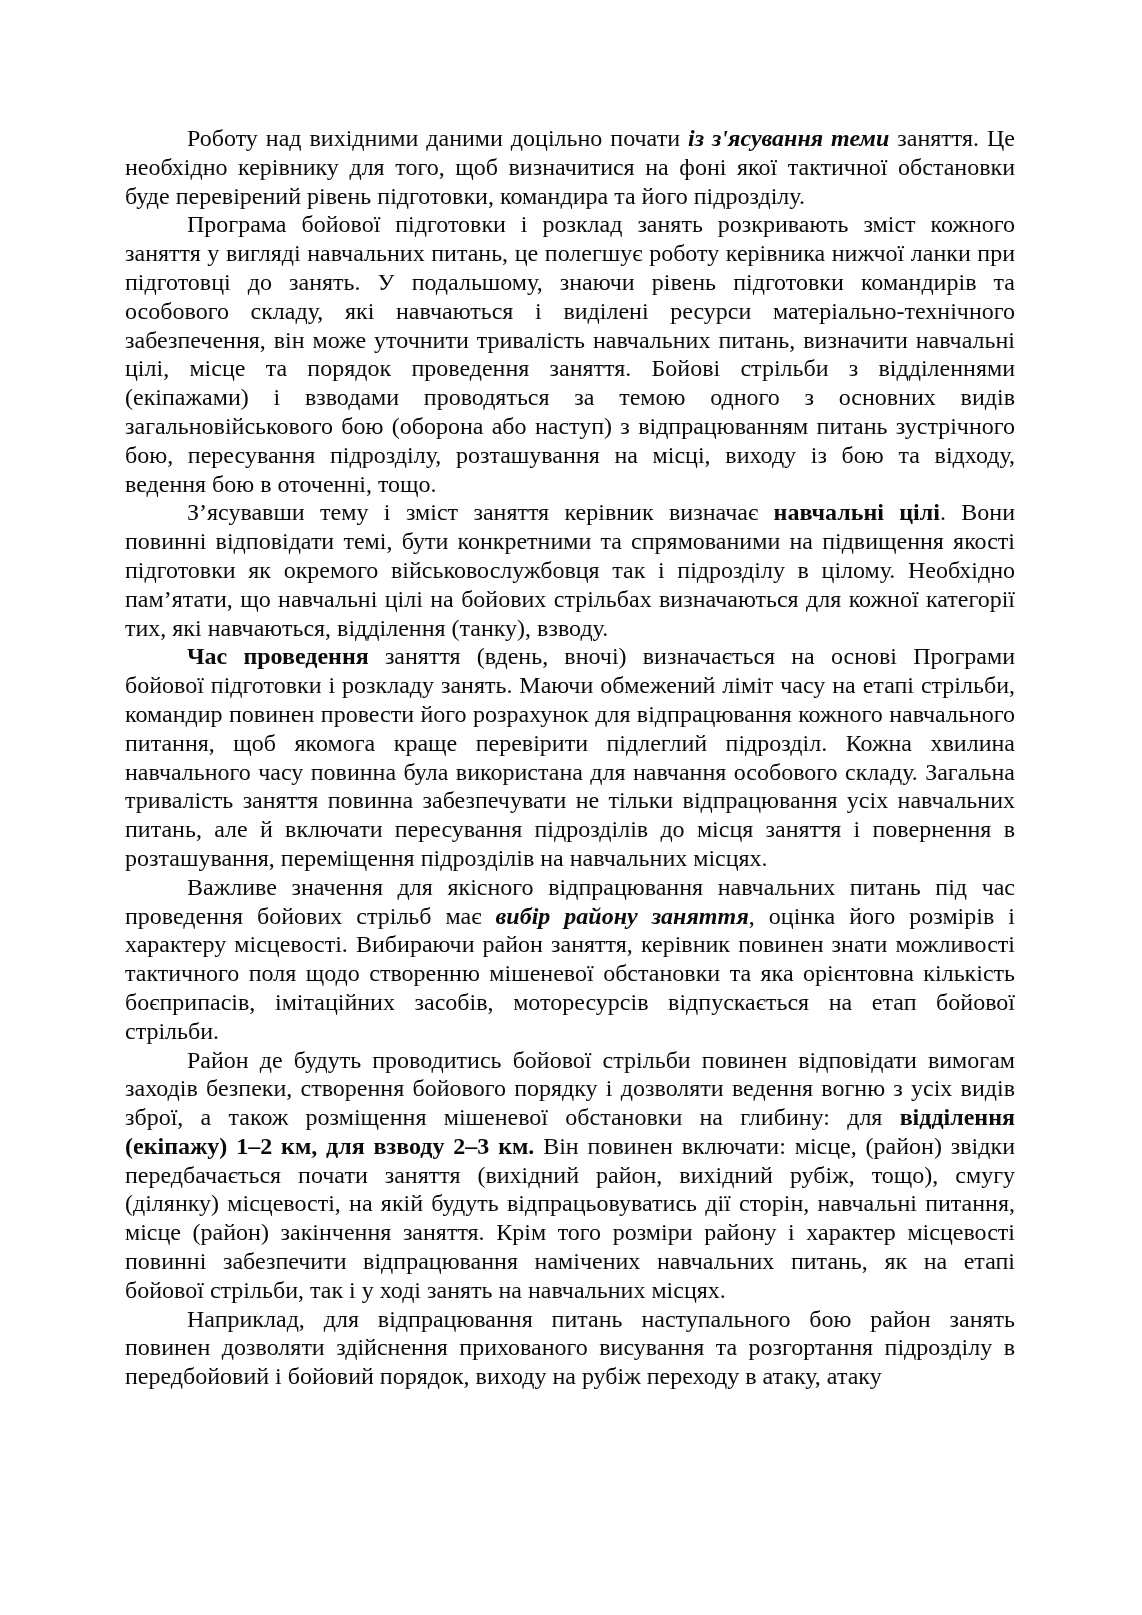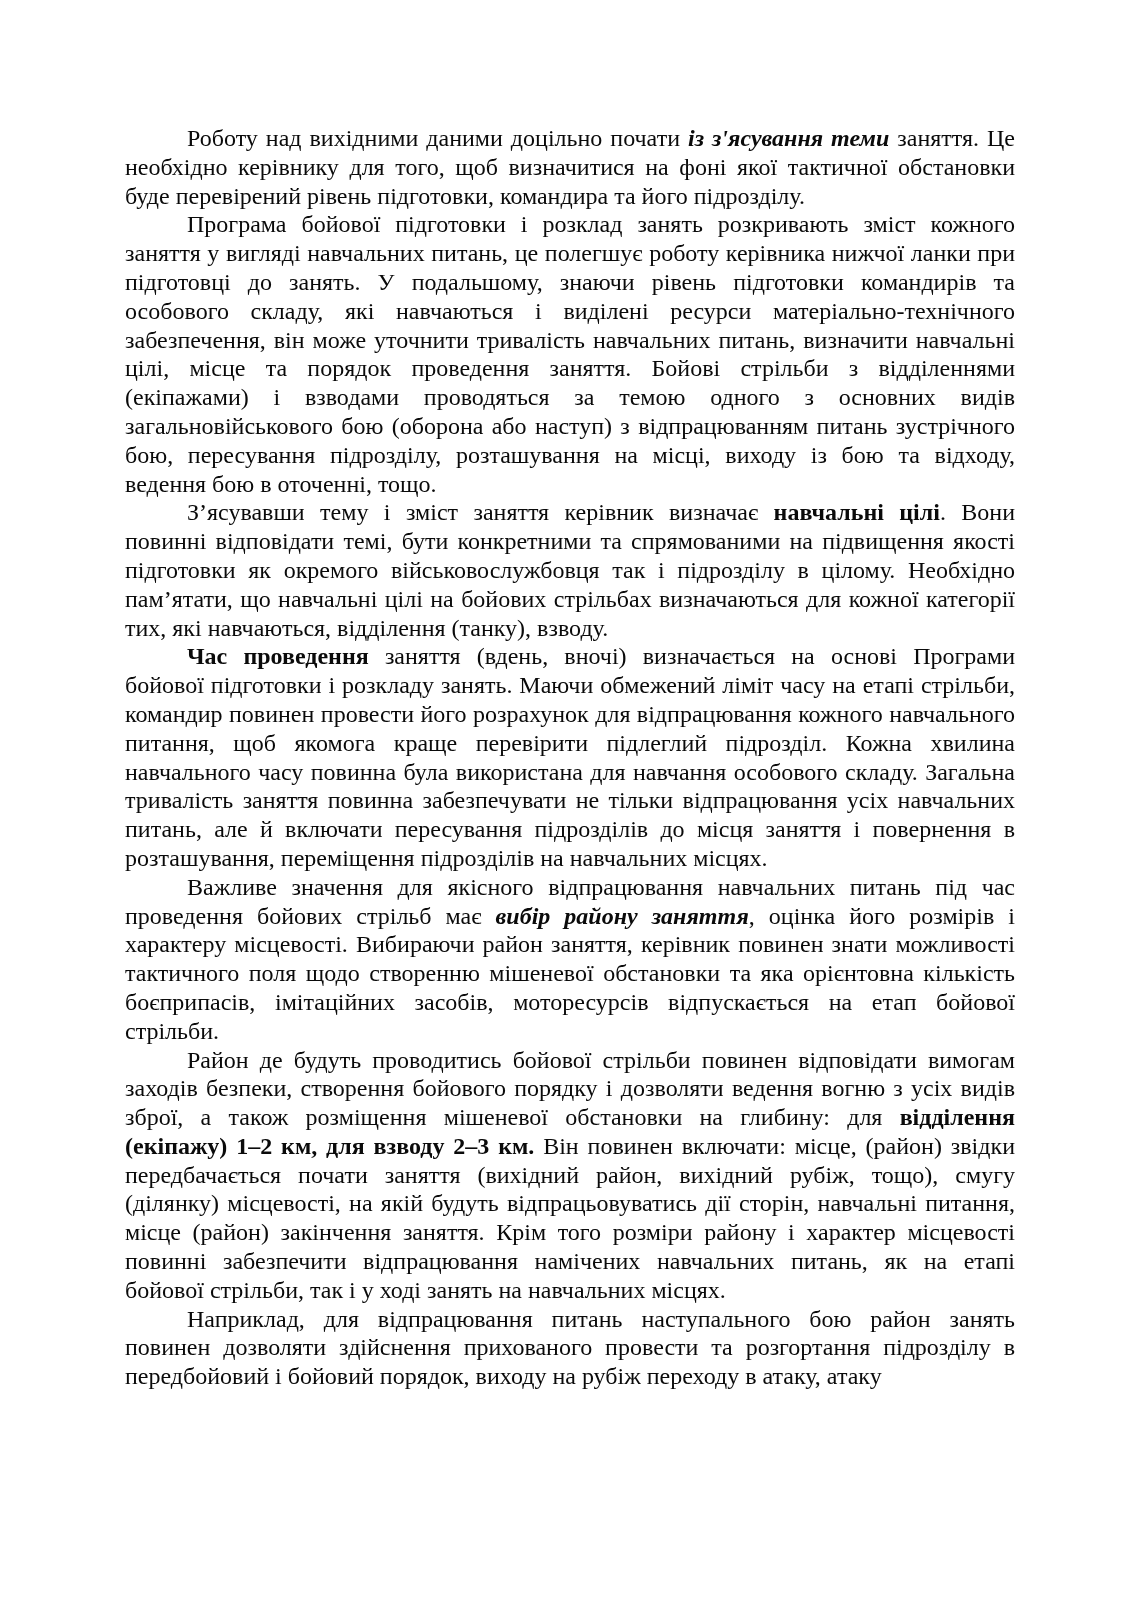--- a/index.html
+++ b/index.html
@@ -53,18 +53,18 @@
 
 <div class="page">
   <div class="text-block">
 
   <p class="para"><span>Роботу над вихідними даними доцільно почати </span><span class="b i">із з'ясування теми</span><span> заняття. Це необхідно керівнику для того, щоб визначитися на фоні якої тактичної обстановки буде перевірений рівень підготовки, командира та його підрозділу.</span></p>
       <p class="para"><span>Програма бойової підготовки і розклад занять розкривають зміст кожного заняття у вигляді навчальних питань, це полегшує роботу керівника нижчої ланки при підготовці до занять. У подальшому, знаючи рівень підготовки командирів та особового складу, які навчаються і виділені ресурси матеріально-технічного забезпечення, він може уточнити тривалість навчальних питань, визначити навчальні цілі, місце та порядок проведення заняття. Бойові стрільби з відділеннями (екіпажами) і взводами проводяться за темою одного з основних видів загальновійськового бою (оборона або наступ) з відпрацюванням питань зустрічного бою, пересування підрозділу, розташування на місці, виходу із бою та відходу, ведення бою в оточенні, тощо.</span></p>
       <p class="para"><span>З’ясувавши тему і зміст заняття керівник визначає </span><span class="b">навчальні цілі</span><span>. Вони повинні відповідати темі, бути конкретними та спрямованими на підвищення якості підготовки як окремого військовослужбовця так і підрозділу в цілому. Необхідно пам’ятати, що навчальні цілі на бойових стрільбах визначаються для кожної категорії тих, які навчаються, відділення (танку), взводу.</span></p>
       <p class="para"><span class="b">Час проведення</span><span> заняття (вдень, вночі) визначається на основі Програми бойової підготовки і розкладу занять. Маючи обмежений ліміт часу на етапі стрільби, командир повинен провести його розрахунок для відпрацювання кожного навчального питання, щоб якомога краще перевірити підлеглий підрозділ. Кожна хвилина навчального часу повинна була використана для навчання особового складу. Загальна тривалість заняття повинна забезпечувати не тільки відпрацювання усіх навчальних питань, але й включати пересування підрозділів до місця заняття і повернення в розташування, переміщення підрозділів на навчальних місцях.</span></p>
       <p class="para"><span>Важливе значення для якісного відпрацювання навчальних питань під час проведення бойових стрільб має </span><span class="b i">вибір району заняття</span><span>, оцінка його розмірів і характеру місцевості. Вибираючи район заняття, керівник повинен знати можливості тактичного поля щодо створенню мішеневої обстановки та яка орієнтовна кількість боєприпасів, імітаційних засобів, моторесурсів відпускається на етап бойової стрільби.</span></p>
       <p class="para"><span>Район де будуть проводитись бойової стрільби повинен відповідати вимогам заходів безпеки, створення бойового порядку і дозволяти ведення вогню з усіх видів зброї, а також розміщення мішеневої обстановки на глибину: для </span><span class="b">відділення (екіпажу) 1–2 км, для взводу 2–3 км.</span><span> Він повинен включати: місце, (район) звідки передбачається почати заняття (вихідний район, вихідний рубіж, тощо), смугу (ділянку) місцевості, на якій будуть відпрацьовуватись дії сторін, навчальні питання, місце (район) закінчення заняття. Крім того розміри району і характер місцевості повинні забезпечити відпрацювання намічених навчальних питань, як на етапі бойової стрільби,  так і у ході занять на навчальних місцях.</span></p>
-      <p class="para"><span>Наприклад, для відпрацювання питань наступального бою район занять повинен дозволяти здійснення прихованого провести та розгортання підрозділу в передбойовий і бойовий порядок, виходу на рубіж переходу в атаку, атаку</span></p>
+      <p class="para"><span>Наприклад, для відпрацювання питань наступального бою район занять повинен дозволяти здійснення прихованого висування та розгортання підрозділу в передбойовий і бойовий порядок, виходу на рубіж переходу в атаку, атаку</span></p>
     </div>
   <div class="page-footer">
     <span class="page-number">9</span>
   </div>
 </div>
 
 </body></html>

